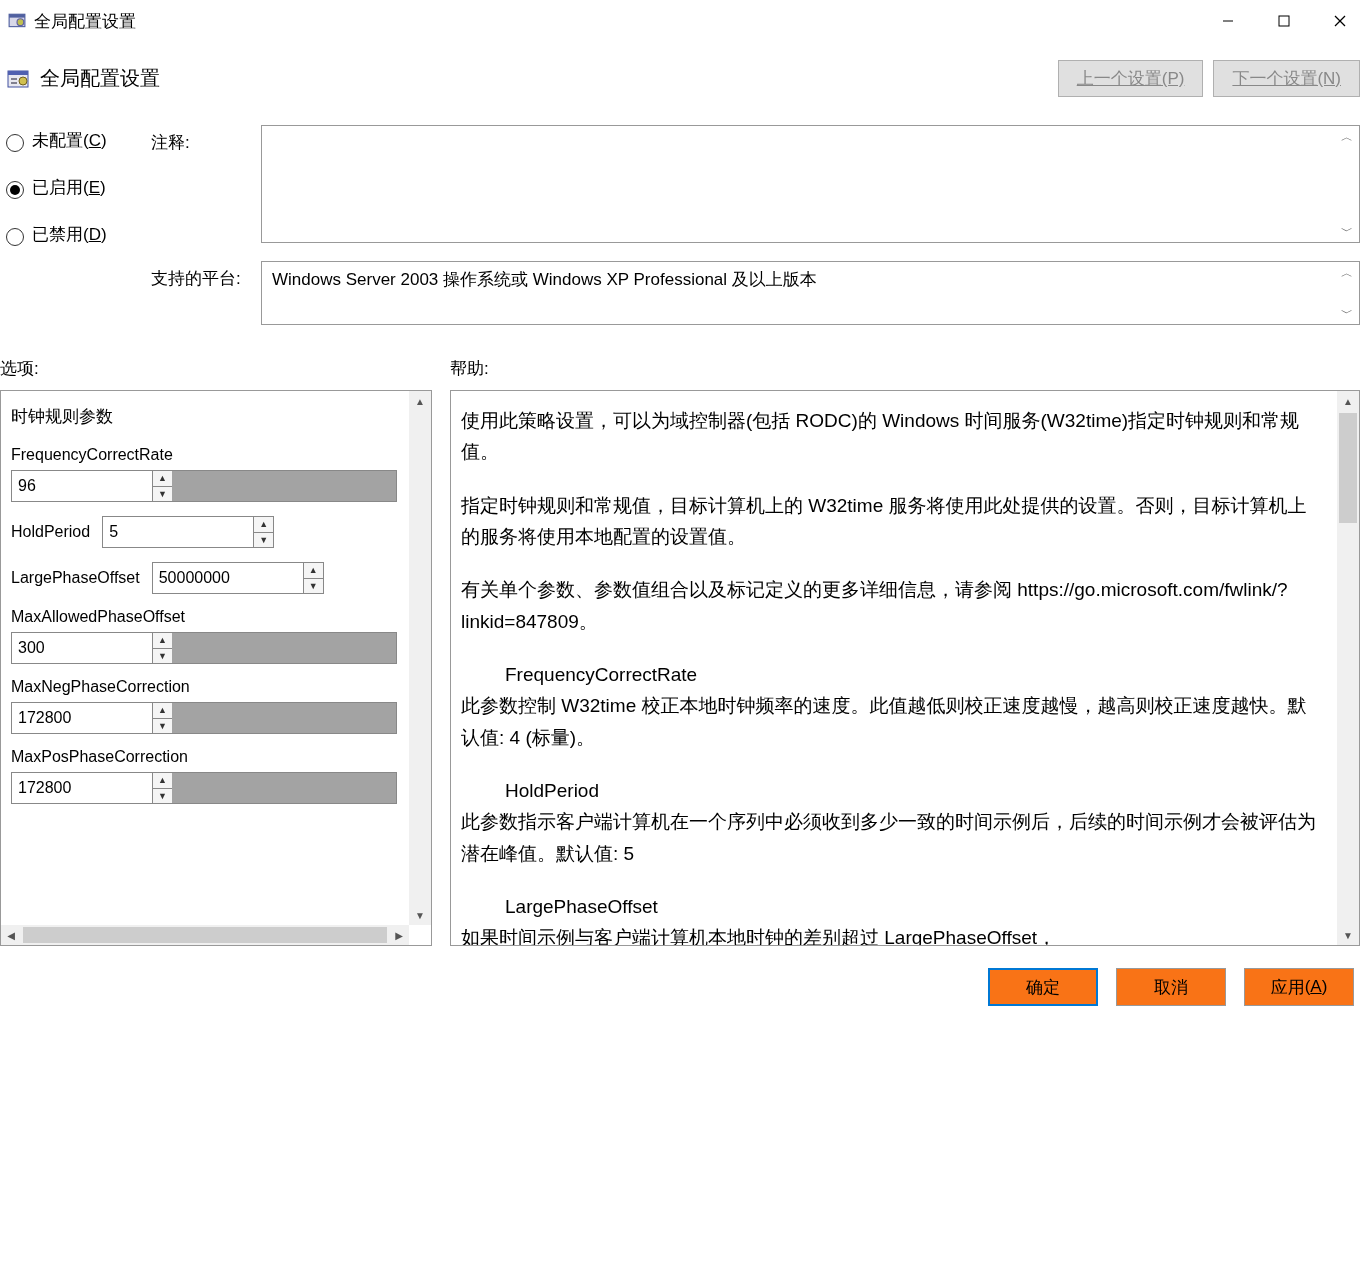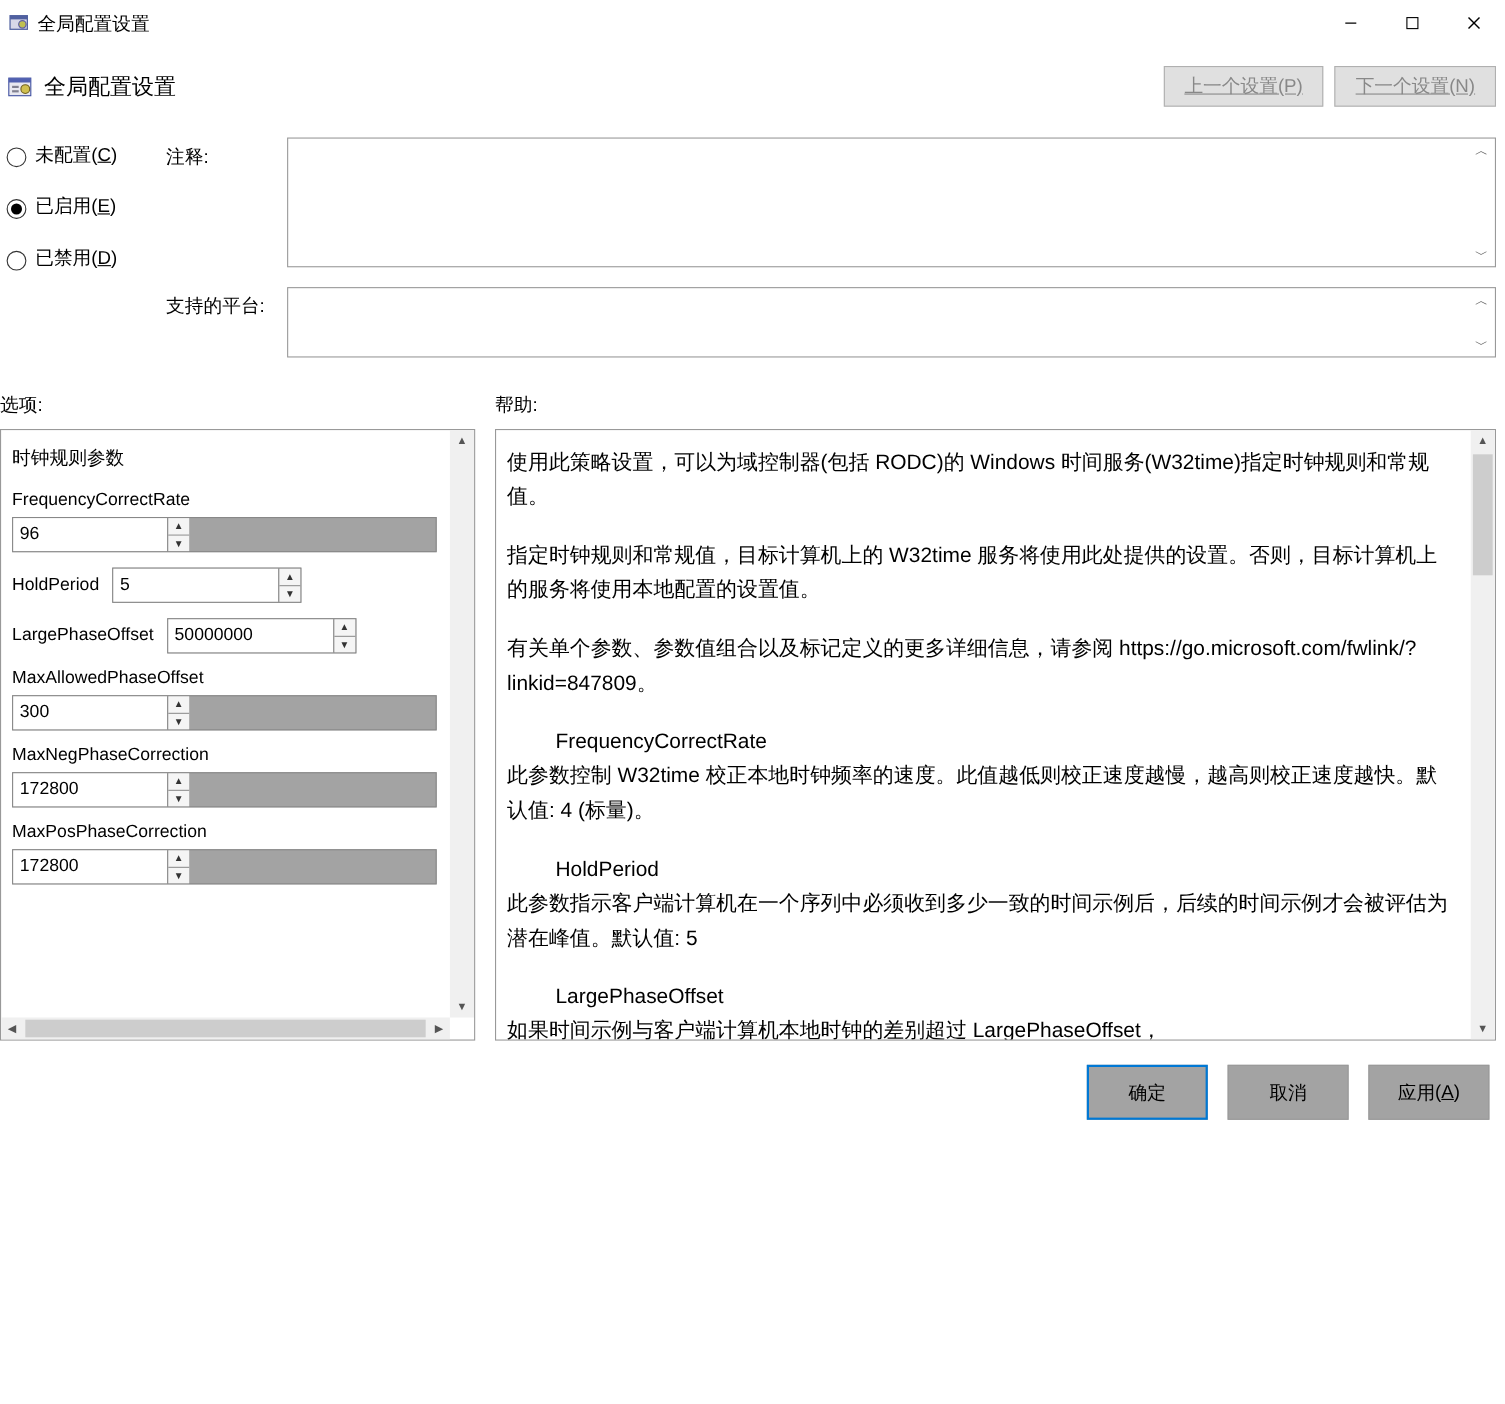--- a/index.html
+++ b/index.html
@@ -267,23 +267,23 @@
     }
     
     .bottom-buttons {
       display: flex;
       justify-content: flex-end;
       padding: 22px 14px 0 0;
       gap: 18px;
     }
     .btn {
       min-width: 110px;
-      height: 50px;
+      height: 38px;
       border: 1px solid #999;
-      background: #a3a3a3;
+      background: #f97316;
       font-size: 17px;
       display: flex;
       align-items: center;
       justify-content: center;
     }
     .btn.primary {
       border: 2px solid #0078d4;
     }
   </style>
 </head>
@@ -353,20 +353,21 @@
         <div class="textbox-content"></div>
         <div class="scroll-arrows">
           <div class="scroll-arrow">︿</div>
           <div class="scroll-arrow">﹀</div>
         </div>
       </div>
     </div>
     <div class="field-row">
       <div class="field-label">支持的平台:</div>
       <div class="textbox med">
+        <div class="textbox-content">Windows Server 2003 操作系统或 Windows XP Professional 及以上版本</div>
         <div class="scroll-arrows">
           <div class="scroll-arrow">︿</div>
           <div class="scroll-arrow">﹀</div>
         </div>
       </div>
     </div>
   </div>
 </div>
 
 <div class="section-labels">

